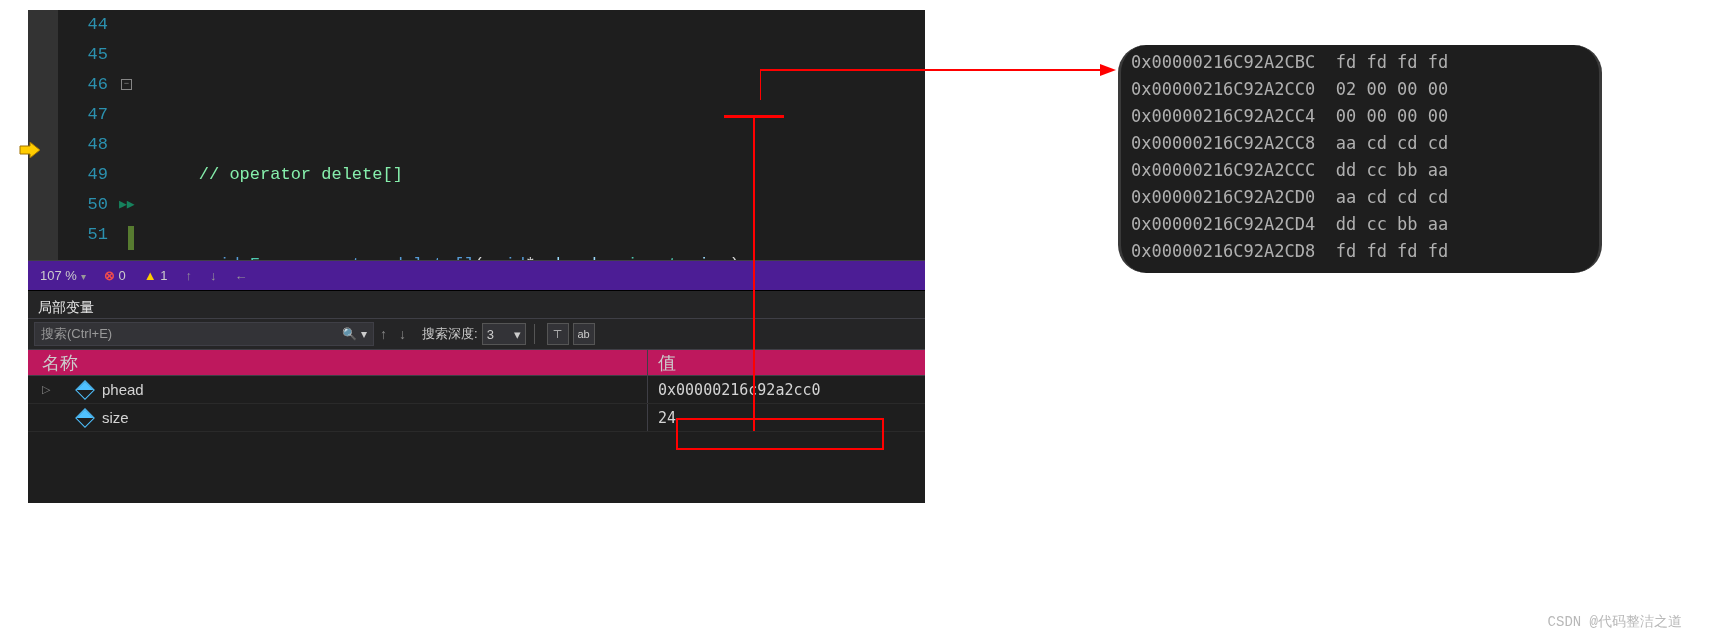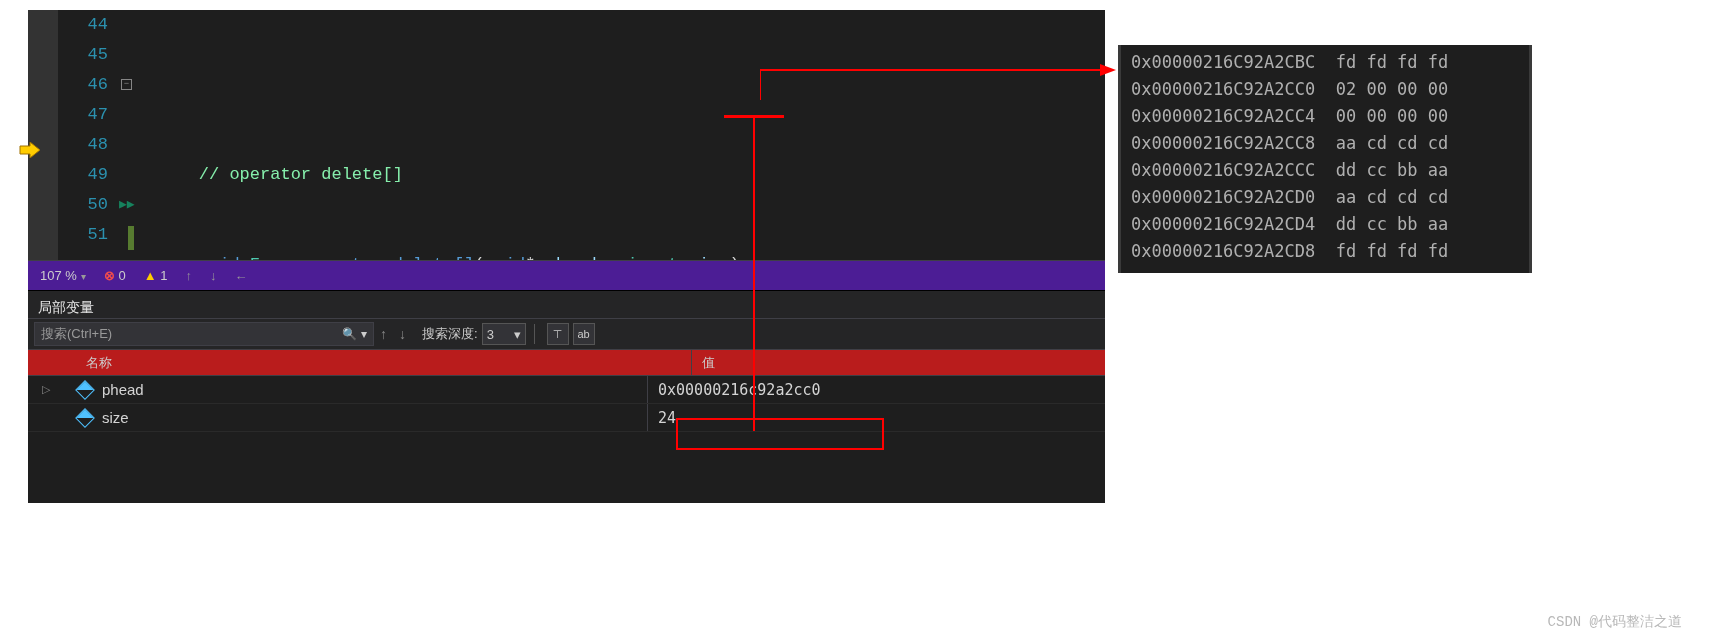--- a/index.html
+++ b/index.html
@@ -10,21 +10,21 @@
     color: #d4d4d4;
     width: 1712px;
     height: 643px;
     position: relative;
     overflow: hidden;
   }
   .ide-panel {
     position: absolute;
     left: 28px;
     top: 10px;
-    width: 1077px;
+    width: 897px;
     height: 493px;
     background: #1e1e1e;
     display: flex;
     flex-direction: column;
   }
   .code-area {
     display: flex;
     flex-direction: row;
     height: 250px;
     background: #1e1e1e;
@@ -153,24 +153,23 @@
   }
   .tiny-btn {
     width: 22px; height: 22px; border: 1px solid #555; background: #333337;
     color: #ccc; font-size: 11px; display: flex; align-items: center; justify-content: center;
     margin-left: 4px;
   }
   .sep-vert { width: 1px; height: 20px; background: #555; margin: 0 8px; }
 
   .locals-table { flex: 1; background: #1e1e1e; }
   .locals-header {
-    display: flex; height: 26px; background: #b91c1c;
-    font-family: "Microsoft YaHei", sans-serif; font-size: 13px; color: #ccc;
+    display: flex; height: 26px; background: #be185d;
+    font-family: "Microsoft YaHei", sans-serif; font-size: 18px; color: #ccc;
     border-bottom: 1px solid #3f3f46;
-    padding-left: 44px;
   }
   .col-name { width: 620px; padding-left: 14px; display: flex; align-items: center; border-right: 1px solid #3f3f46; }
   .col-val  { flex: 1; padding-left: 10px; display: flex; align-items: center; }
   .locals-row {
     display: flex; height: 28px; font-size: 15px;
     border-bottom: 1px solid #2a2a2a;
   }
   .locals-row .col-name { color: #d4d4d4; font-family: "Microsoft YaHei", sans-serif; }
   .locals-row .col-val  { color: #d4d4d4; font-family: Consolas, monospace; }
   .var-icon {
@@ -189,30 +188,31 @@
   .red-line {
     position: absolute;
     background: #ff0000;
     pointer-events: none;
   }
 
   .memory-panel {
     position: absolute;
     left: 1118px;
     top: 45px;
-    width: 414px;
+    width: 484px;
     height: 228px;
     background: #1e1e1e;
     border-left: 3px solid #3a3a3a;
     border-right: 3px solid #3a3a3a;
     padding: 4px 10px;
     font-family: Consolas, monospace;
     font-size: 17px;
     line-height: 27px;
     color: #b0b0b0;
+    border-radius: 28px;
   }
   .memory-panel pre { font-family: inherit; }
 
   .watermark {
     position: absolute;
     right: 30px;
     bottom: 12px;
     color: #b8b8b8;
     font-family: Liberation Mono, monospace;
     font-size: 14px;

